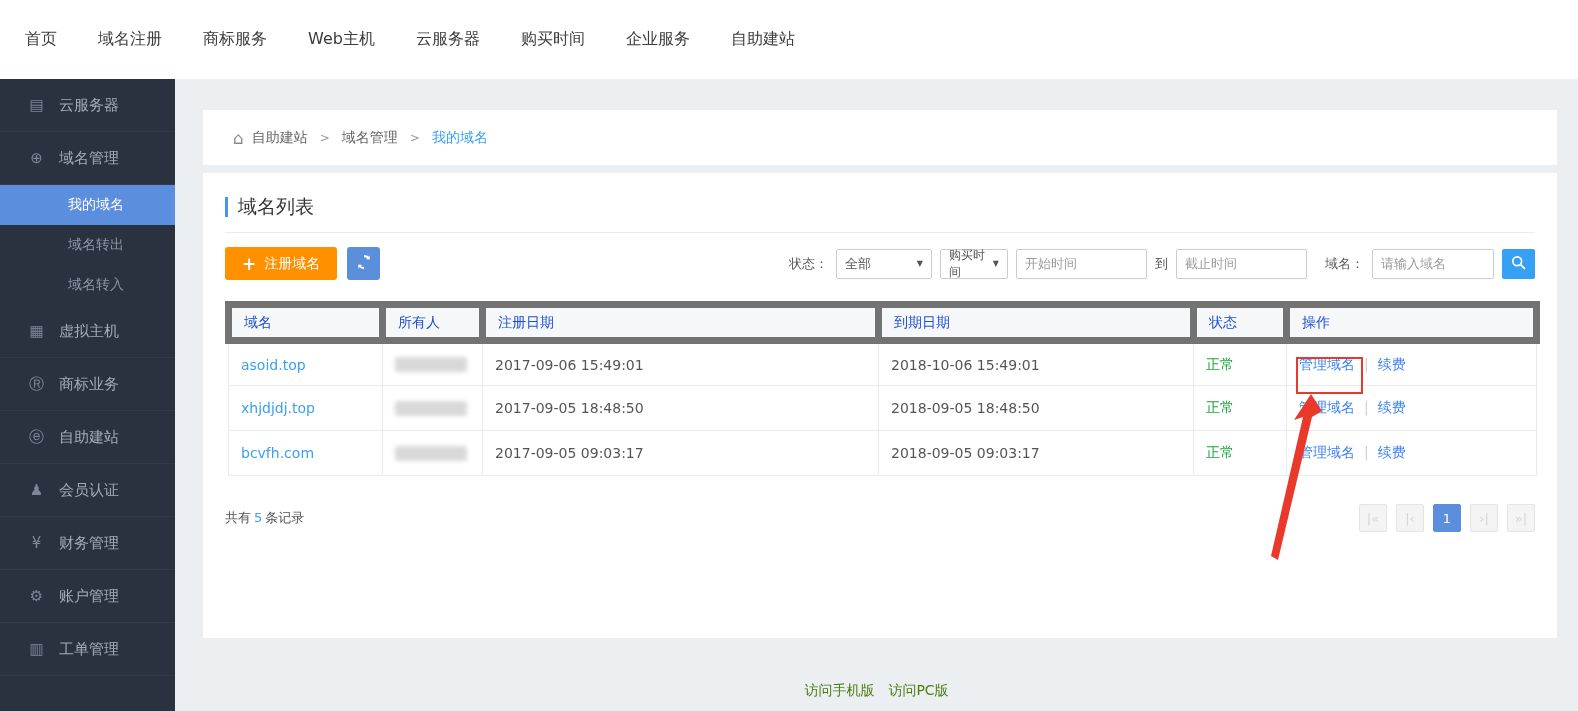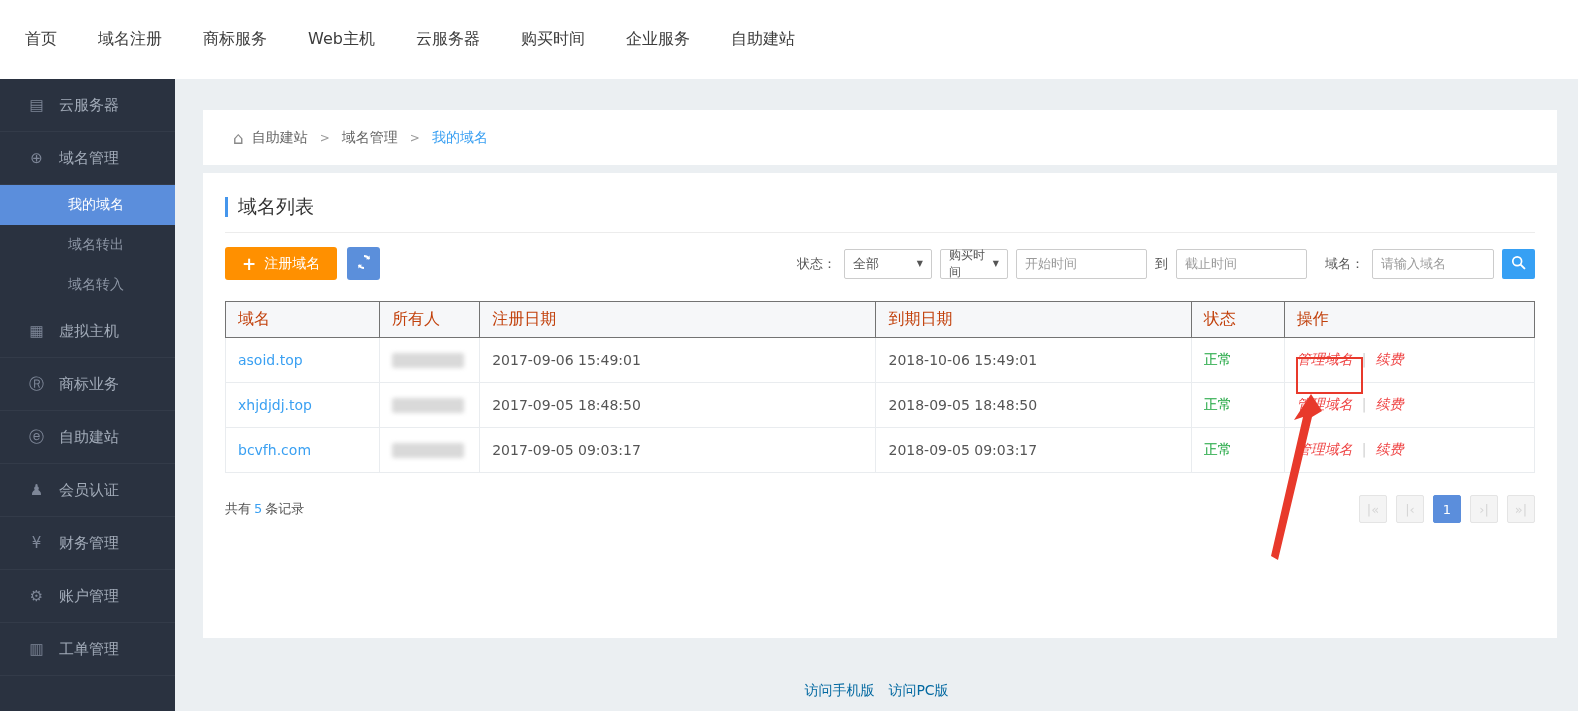--- a/index.html
+++ b/index.html
@@ -43,55 +43,55 @@
   .btn-register { height:33px; background:#ff9000; color:#fff; border:none; border-radius:3px;
                   font-size:14px; padding:0 17px; display:flex; align-items:center; gap:8px; cursor:pointer;
                   font-family:inherit; }
   .btn-register .plus { font-size:17px; font-weight:bold; }
   .btn-refresh { width:33px; height:33px; margin-left:10px; background:#5b8fdb; border:none; border-radius:3px;
                  display:flex; align-items:center; justify-content:center; cursor:pointer; }
   .filters { margin-left:auto; display:flex; align-items:center; gap:8px; font-size:13px; color:#555; }
   .f-label { white-space:nowrap; }
   .select-box { height:30px; background:#fff; border:1px solid #ccc; border-radius:2px;
                 display:flex; align-items:center; justify-content:space-between; padding:0 8px; cursor:pointer; }
-  .select-status { width:88px; }
+  .select-status { width:96px; }
   .select-timetype { width:68px; font-size:12px; }
   .select-box .caret { font-size:8px; color:#555; margin-left:4px; }
   .f-input { height:30px; border:1px solid #ccc; border-radius:2px; padding:0 8px; font-size:13px;
              color:#333; font-family:inherit; outline:none; }
   .f-input::placeholder { color:#9a9a9a; }
   .input-date { width:131px; }
   .input-domain { width:122px; }
   .lbl-domain { margin-left:10px; }
   .btn-search { width:33px; height:30px; background:#36a0f4; border:none; border-radius:2px;
                 display:flex; align-items:center; justify-content:center; cursor:pointer; }
   
   table.dom-table { width:100%; margin-top:21px; border-collapse:collapse; table-layout:fixed; }
-  .dom-table th { height:36px; background:#f6f7f9; border:1px solid #737373; font-weight:normal;
-                  font-size:16px; color:#c2410c; text-align:left; padding-left:12px; }
+  .dom-table th { height:36px; background:#f6f7f9; border:7px solid #737373; font-weight:normal;
+                  font-size:14px; color:#1d4ed8; text-align:left; padding-left:12px; }
   .dom-table td { height:45px; border:1px solid #e9ecef; padding-left:12px; font-size:14px; color:#555; }
   .col-domain{width:154px}.col-owner{width:100px}.col-reg{width:396px}
   .col-exp{width:315px}.col-status{width:93px}.col-op{width:250px}
   .domain-link { color:#3aa0f2; cursor:pointer; }
   .owner-blur { width:72px; height:15px; background:#d9d9d9; border-radius:2px; filter:blur(2px); }
   .status-ok { color:#1ca53e; }
-  .op-link { color:#ef4444; cursor:pointer;font-style:italic; }
+  .op-link { color:#3b82f6; cursor:pointer; }
   .op-sep { color:#d0d0d0; margin:0 9px; }
   
-  .table-foot { margin-top:22px; display:flex; align-items:center; }
+  .table-foot { margin-top:28px; display:flex; align-items:center; }
   .rec-count { font-size:13px; color:#555; }
   .rec-count .num { color:#3aa0f2; margin:0 3px; }
   .pager { margin-left:auto; display:flex; gap:9px; }
   .page-btn { min-width:28px; height:28px; border:1px solid #e4e4e4; background:#f4f4f4; border-radius:2px;
               display:flex; align-items:center; justify-content:center; font-size:13px; color:#d6d6d6;
               cursor:pointer; padding:0 4px; }
   .page-btn.active { background:#5b8edc; border-color:#5b8edc; color:#fff; }
   
   .site-foot { position:absolute; left:175px; top:682px; width:1403px; text-align:center; }
-  .site-foot span { color:#0369a1; font-size:14px; margin:0 7px; cursor:pointer; }
+  .site-foot span { color:#4d7c0f; font-size:14px; margin:0 7px; cursor:pointer; }
   
   .annot { position:absolute; left:0; top:0; width:1578px; height:711px; pointer-events:none; z-index:40; }
 </style>
 </head>
 <body>
 
 <div class="header">
   <div class="topnav" id="topnav">
       <div class="nav-item">首页</div>
       <div class="nav-item">域名注册</div>

